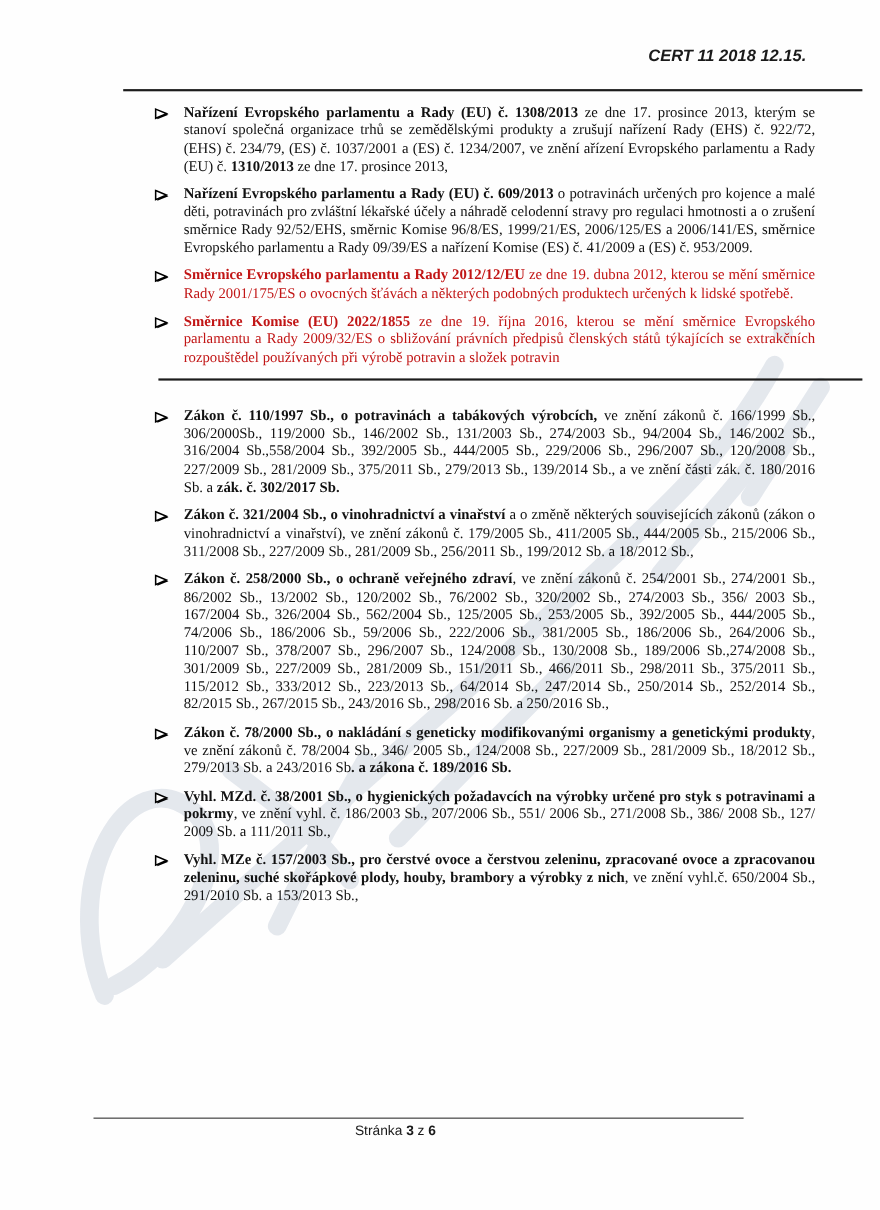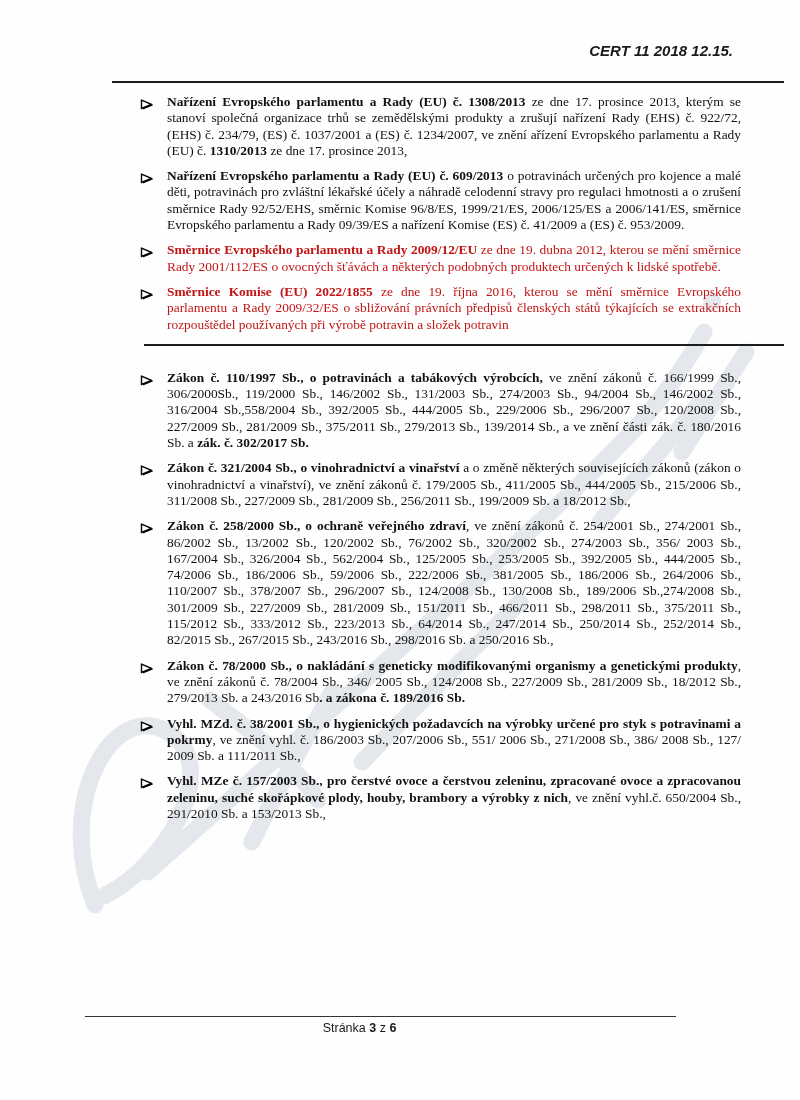--- a/index.html
+++ b/index.html
@@ -89,21 +89,21 @@
     <p class="para"><span class="b">Nařízení Evropského parlamentu a Rady (EU) č. 609/2013</span><span> o potravinách určených pro kojence a malé děti, potravinách pro zvláštní lékařské účely a náhradě celodenní stravy pro regulaci hmotnosti a o zrušení směrnice Rady 92/52/EHS, směrnic Komise 96/8/ES, 1999/21/ES, 2006/125/ES a 2006/141/ES, směrnice Evropského parlamentu a Rady 09/39/ES a nařízení Komise (ES) č. 41/2009 a (ES) č. 953/2009.</span></p>
   </div>
 
   <div class="item red">
     <span class="bullet">
       <svg width="14" height="12" viewBox="0 0 14 12" aria-hidden="true">
         <path d="M3 2.4 L13.2 6.3 L3 10.4 Z" fill="#000"></path>
         <path d="M1.5 1.2 L11.3 5.3 L1.5 9.5 Z" fill="#fff" stroke="#000" stroke-width="1.4"></path>
       </svg>
     </span>
-    <p class="para"><span class="b">Směrnice Evropského parlamentu a Rady 2009/12/EU</span><span> ze dne 19. dubna 2012, kterou se mění směrnice Rady 2001/112/ES o ovocných šťávách a některých podobných produktech určených k lidské spotřebě.</span></p>
+    <p class="para"><span class="b">Směrnice Evropského parlamentu a Rady 2012/12/EU</span><span> ze dne 19. dubna 2012, kterou se mění směrnice Rady 2001/175/ES o ovocných šťávách a některých podobných produktech určených k lidské spotřebě.</span></p>
   </div>
 
   <div class="item red">
     <span class="bullet">
       <svg width="14" height="12" viewBox="0 0 14 12" aria-hidden="true">
         <path d="M3 2.4 L13.2 6.3 L3 10.4 Z" fill="#000"></path>
         <path d="M1.5 1.2 L11.3 5.3 L1.5 9.5 Z" fill="#fff" stroke="#000" stroke-width="1.4"></path>
       </svg>
     </span>
     <p class="para"><span class="b">Směrnice Komise (EU) 2022/1855</span><span> ze dne 19. října 2016, kterou se mění směrnice Evropského parlamentu a Rady 2009/32/ES o sbližování právních předpisů členských států týkajících se extrakčních rozpouštědel používaných při výrobě potravin a složek potravin</span></p>
@@ -123,21 +123,21 @@
     <p class="para"><span class="b">Zákon č. 110/1997 Sb., o potravinách a tabákových výrobcích,</span><span> ve znění zákonů č. 166/1999 Sb., 306/2000Sb., 119/2000 Sb., 146/2002 Sb., 131/2003 Sb., 274/2003 Sb., 94/2004 Sb., 146/2002 Sb., 316/2004 Sb.,558/2004 Sb., 392/2005 Sb., 444/2005 Sb., 229/2006 Sb., 296/2007 Sb., 120/2008 Sb., 227/2009 Sb., 281/2009 Sb., 375/2011 Sb., 279/2013 Sb., 139/2014 Sb., a ve znění části zák. č. 180/2016 Sb. a </span><span class="b">zák. č. 302/2017 Sb.</span></p>
   </div>
 
   <div class="item">
     <span class="bullet">
       <svg width="14" height="12" viewBox="0 0 14 12" aria-hidden="true">
         <path d="M3 2.4 L13.2 6.3 L3 10.4 Z" fill="#000"></path>
         <path d="M1.5 1.2 L11.3 5.3 L1.5 9.5 Z" fill="#fff" stroke="#000" stroke-width="1.4"></path>
       </svg>
     </span>
-    <p class="para"><span class="b">Zákon č. 321/2004 Sb., o vinohradnictví a vinařství</span><span> a o změně některých souvisejících zákonů (zákon o vinohradnictví a vinařství), ve znění zákonů č. 179/2005 Sb., 411/2005 Sb., 444/2005 Sb., 215/2006 Sb., 311/2008 Sb., 227/2009 Sb., 281/2009 Sb., 256/2011 Sb., 199/2009 Sb. a 18/2012 Sb.,</span></p>
+    <p class="para"><span class="b">Zákon č. 321/2004 Sb., o vinohradnictví a vinařství</span><span> a o změně některých souvisejících zákonů (zákon o vinohradnictví a vinařství), ve znění zákonů č. 179/2005 Sb., 411/2005 Sb., 444/2005 Sb., 215/2006 Sb., 311/2008 Sb., 227/2009 Sb., 281/2009 Sb., 256/2011 Sb., 199/2012 Sb. a 18/2012 Sb.,</span></p>
   </div>
 
   <div class="item">
     <span class="bullet">
       <svg width="14" height="12" viewBox="0 0 14 12" aria-hidden="true">
         <path d="M3 2.4 L13.2 6.3 L3 10.4 Z" fill="#000"></path>
         <path d="M1.5 1.2 L11.3 5.3 L1.5 9.5 Z" fill="#fff" stroke="#000" stroke-width="1.4"></path>
       </svg>
     </span>
     <p class="para"><span class="b">Zákon č. 258/2000 Sb., o ochraně veřejného zdraví</span><span>, ve znění zákonů č. 254/2001 Sb., 274/2001 Sb., 86/2002 Sb., 13/2002 Sb., 120/2002 Sb., 76/2002 Sb., 320/2002 Sb., 274/2003 Sb., 356/ 2003 Sb., 167/2004 Sb., 326/2004 Sb., 562/2004 Sb., 125/2005 Sb., 253/2005 Sb., 392/2005 Sb., 444/2005 Sb., 74/2006 Sb., 186/2006 Sb., 59/2006 Sb., 222/2006 Sb., 381/2005 Sb., 186/2006 Sb., 264/2006 Sb., 110/2007 Sb., 378/2007 Sb., 296/2007 Sb., 124/2008 Sb., 130/2008 Sb., 189/2006 Sb.,274/2008 Sb., 301/2009 Sb., 227/2009 Sb., 281/2009 Sb., 151/2011 Sb., 466/2011 Sb., 298/2011 Sb., 375/2011 Sb., 115/2012 Sb., 333/2012 Sb., 223/2013 Sb., 64/2014 Sb., 247/2014 Sb., 250/2014 Sb., 252/2014 Sb., 82/2015 Sb., 267/2015 Sb., 243/2016 Sb., 298/2016 Sb. a 250/2016 Sb.,</span></p>

